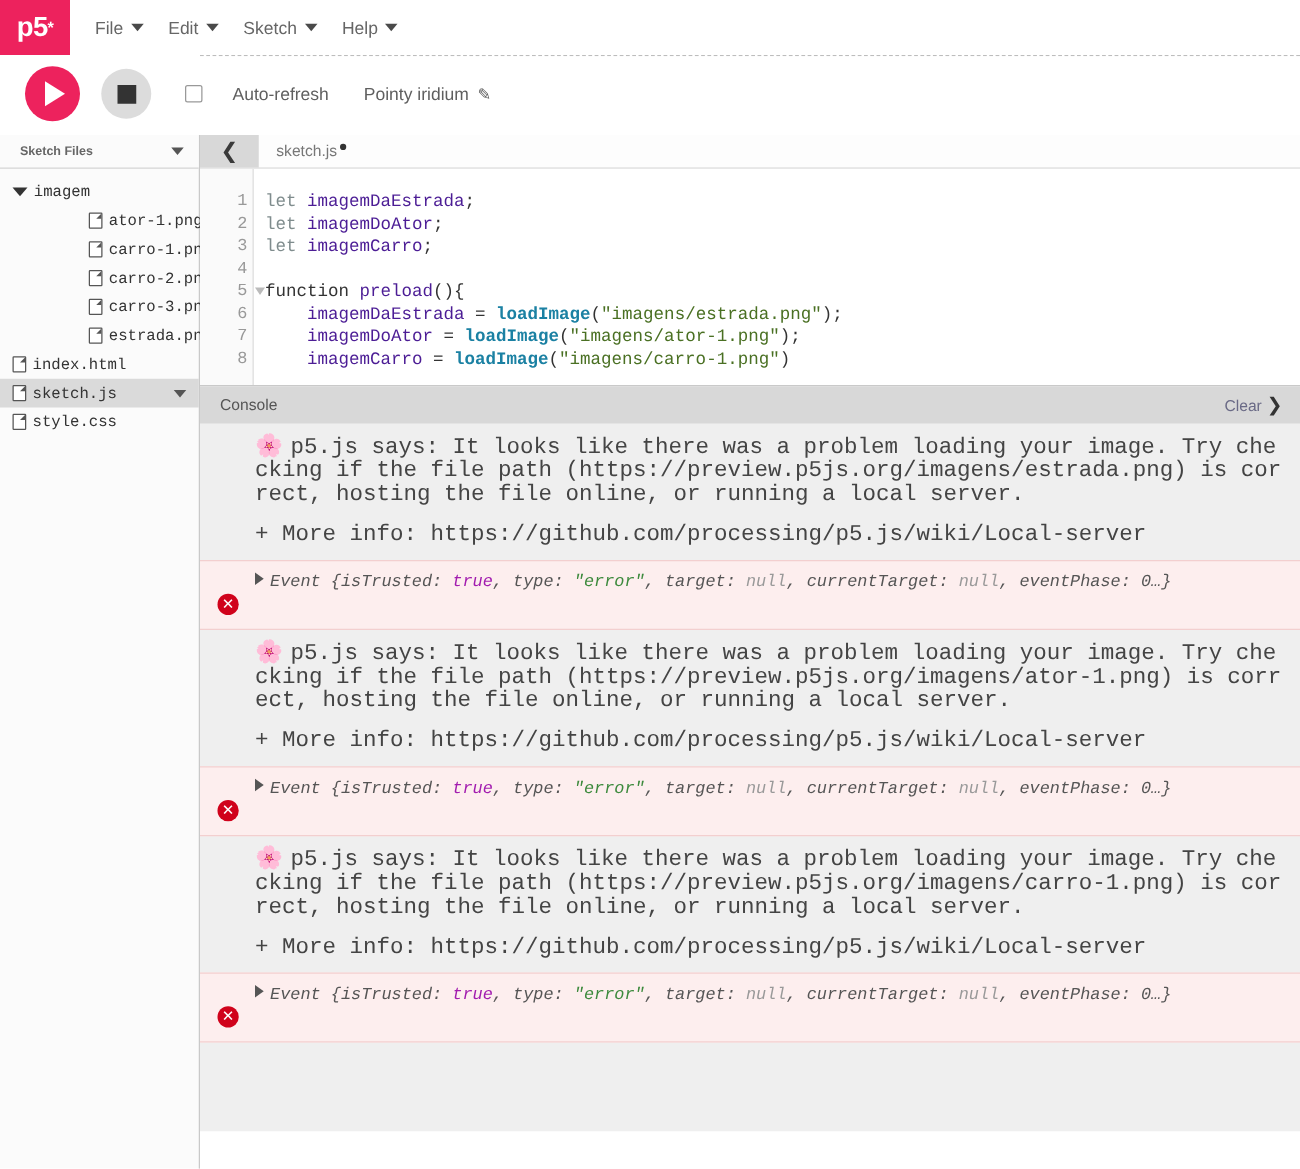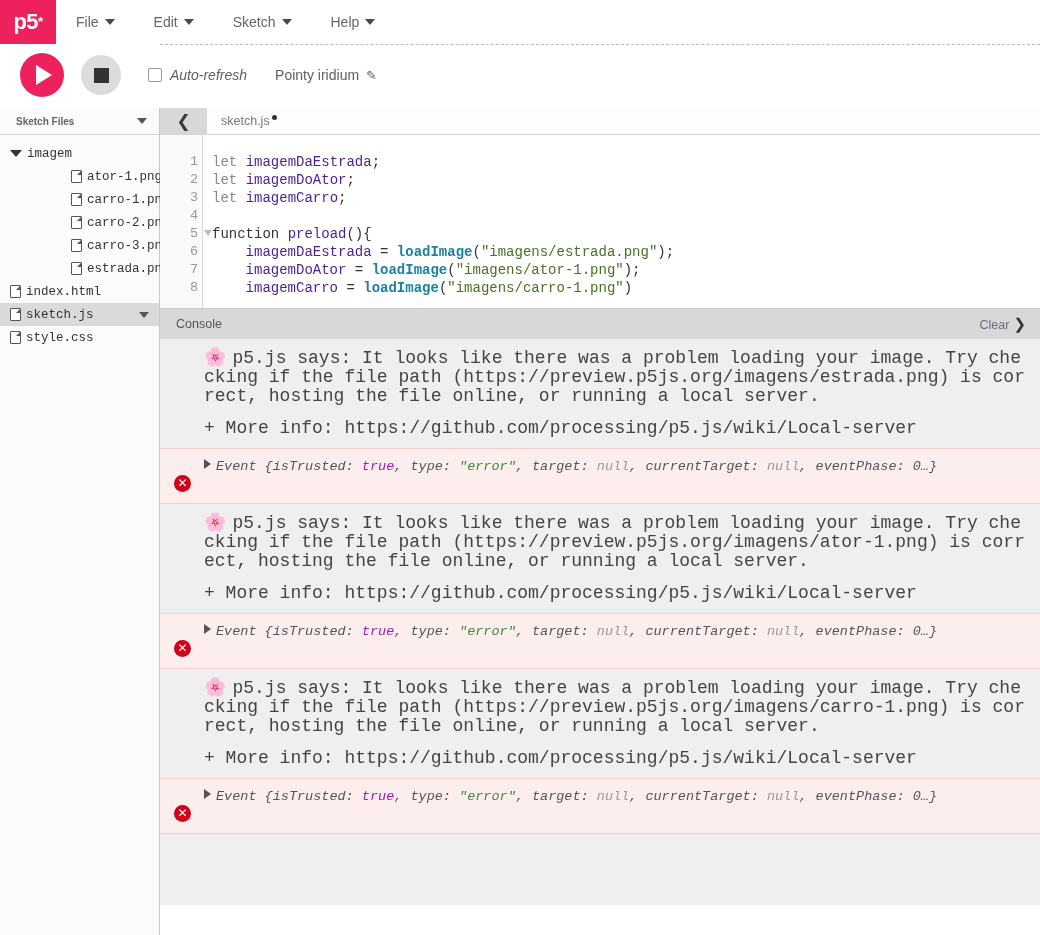--- a/index.html
+++ b/index.html
@@ -20,21 +20,21 @@
     display: flex; align-items: stretch;
   }
   .logo {
     width: 56px; height: 44px; background: #ed225d;
     color: #fff; display: flex; align-items: center; justify-content: center;
     font-size: 22px; font-weight: bold; letter-spacing: -0.5px;
     font-family: "Liberation Sans", sans-serif;
     user-select: none;
   }
   .logo sup { font-size: 13px; vertical-align: super; line-height: 0; }
-  .menu-items { display: flex; align-items: center; padding-left: 10px; gap: 19px; }
+  .menu-items { display: flex; align-items: center; padding-left: 10px; gap: 0; }
   .menu-item {
     display: flex; align-items: center; gap: 6px;
     padding: 6px 10px; font-size: 14px; color: #666; cursor: pointer;
   }
   .caret-down {
     width: 0; height: 0;
     border-left: 5px solid transparent; border-right: 5px solid transparent;
     border-top: 6px solid #4a4a4a;
   }
   .menubar-sep {
@@ -56,21 +56,21 @@
     width: 0; height: 0; margin-left: 4px;
     border-top: 10px solid transparent; border-bottom: 10px solid transparent;
     border-left: 16px solid #fff;
   }
   .btn-stop {
     width: 40px; height: 40px; border-radius: 50%; background: #dcdcdc;
     display: flex; align-items: center; justify-content: center; cursor: pointer;
     margin-left: 17px; flex: none;
   }
   .sq { width: 15px; height: 15px; background: #333; }
-  .autorefresh { display: flex; align-items: center; gap: 8px; margin-left: 27px; cursor: pointer; font-style: italic; }
+  .autorefresh { display: flex; align-items: center; gap: 24px; margin-left: 27px; cursor: pointer; }
   .chk { width: 14px; height: 14px; border: 1px solid #999; border-radius: 2px; background: #fff; flex: none; }
   .autorefresh span { font-size: 14px; color: #5f5f5f; }
   .sketchname { display: flex; align-items: center; gap: 7px; margin-left: 28px; font-size: 14px; color: #5f5f5f; cursor: pointer; }
   .pencil { font-size: 13px; color: #5f5f5f; transform: rotate(-0deg); }
 
   
   .sidebar {
     position: absolute; top: 108px; left: 0; width: 160px; height: 827px;
     background: #fbfbfb; border-right: 1px solid #c9c9c9;
   }

